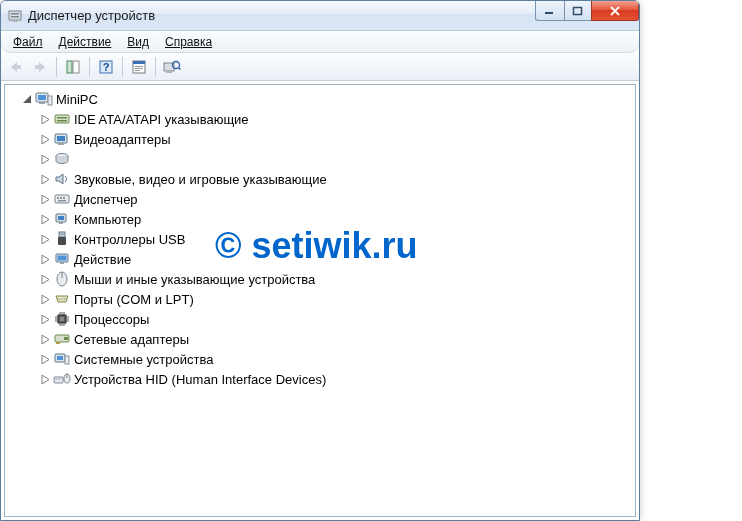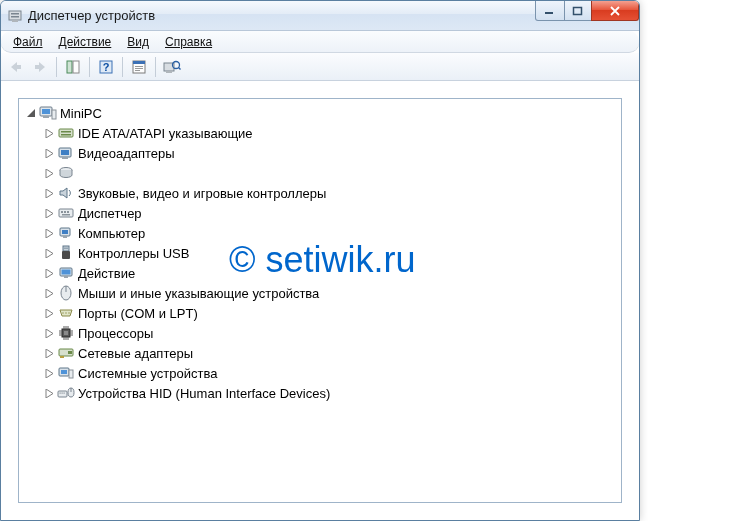--- a/index.html
+++ b/index.html
@@ -118,23 +118,23 @@
     width: 1px;
     height: 20px;
     background: #c4cdd8;
     margin: 0 3px;
   }
 
   .content {
     flex: 1;
     background: #fff;
     border: 1px solid #9fb4c9;
-    margin: 17px;
+    margin: 3px;
     overflow: auto;
-    padding: 4px 2px;
+    padding: 4px 12px;
     position: relative;
   }
   .tree-root {
     font-size: 13px;
     color: #000;
   }
   .tree-row {
     display: flex;
     align-items: center;
     height: 20px;
@@ -162,21 +162,21 @@
     margin-right: 3px;
   }
   .node-label { }
   .watermark {
     position: absolute;
     top: 140px;
     left: 210px;
     font-size: 36px;
     color: #0066cc;
     font-family: Arial, sans-serif;
-    font-weight: 400;
+    font-weight: 700;
     pointer-events: none;
   }
 </style>
 </head>
 <body>
 
 <div class="window">
 
   <div class="titlebar">
     <span class="title-icon">
@@ -329,21 +329,21 @@
               <svg width="9" height="9" viewBox="0 0 9 9">
                 <path d="M1 0 L8 4.5 L1 9 Z" fill="none" stroke="#808080" stroke-width="1"></path>
               </svg>
             </span>
             <span class="node-icon">
               <svg width="16" height="14" viewBox="0 0 16 14">
                 <path d="M2 5 h3 l4 -3 v10 l-4 -3 h-3 Z" fill="#c9d3db" stroke="#5f7689"></path>
                 <path d="M11 4 a4 4 0 0 1 0 6" fill="none" stroke="#5f7689"></path>
               </svg>
             </span>
-            <span class="node-label">Звуковые, видео и игровые контроллеры</span>
+            <span class="node-label">Звуковые, видео и игровые указывающие</span>
           </div>
           <div class="tree-row child">
             <span class="expander">
               <svg width="9" height="9" viewBox="0 0 9 9">
                 <path d="M1 0 L8 4.5 L1 9 Z" fill="none" stroke="#808080" stroke-width="1"></path>
               </svg>
             </span>
             <span class="node-icon">
               <svg width="16" height="12" viewBox="0 0 16 12">
                 <rect x="1" y="2" width="14" height="8" rx="1" fill="#e8ecef" stroke="#7a8590"></rect>

